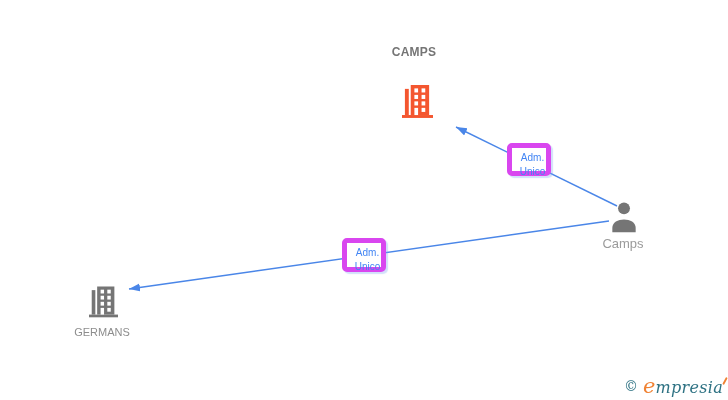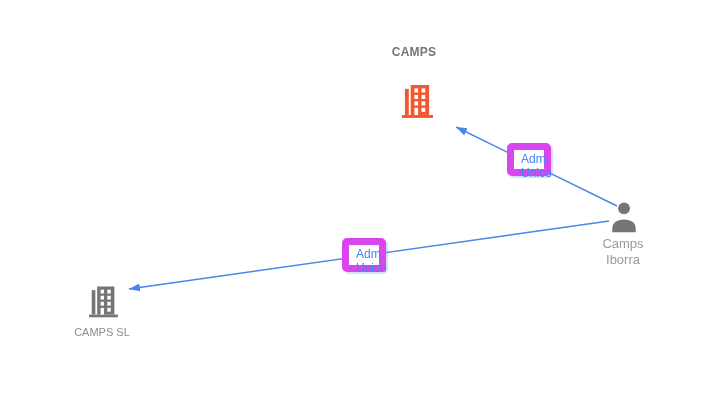--- a/index.html
+++ b/index.html
@@ -22,24 +22,24 @@
     left:582px;top:236px;width:82px;
     font-size:13px;line-height:15.5px;color:#9b9b9b;
   }
 
   .icon-building-top{position:absolute;left:402px;top:83px;width:31px;height:35px;}
   .icon-building-bottom{position:absolute;left:89px;top:283px;width:29px;height:36px;}
   .icon-person{position:absolute;left:610px;top:200px;width:28px;height:34px;}
 
   .edge-label{
     position:absolute;width:44px;height:33px;box-sizing:border-box;
-    background:#ffffff;border:7px solid #d946ef;border-radius:5px;
+    background:#ffffff;border:5px solid #d946ef;border-radius:5px;
     box-shadow:2px 2px 1px rgba(125,165,240,.35);
-    font-size:12px;line-height:13.5px;color:#4285f4;
-    padding:3px 0 0 7px;text-align:right;
+    font-size:10px;line-height:13.5px;color:#4285f4;
+    padding:3px 0 0 7px;text-align:center;
   }
   .edge-label-1{left:507px;top:143px;}
   .edge-label-2{left:342px;top:238px;height:34px;}
 
   .watermark{
     position:absolute;right:2px;bottom:2px;height:24px;
     font-family:"DejaVu Serif", serif;white-space:nowrap;
   }
   .wm-copy{font-size:14px;color:#2e7283;vertical-align:2px;margin-right:5px;}
   .wm-e{font-size:21px;font-style:italic;color:#f08233;}
@@ -96,37 +96,39 @@
       <rect x="20.2" y="5.5" width="3.8" height="4.2"></rect>
       <rect x="12.8" y="12.2" width="3.8" height="4.2"></rect>
       <rect x="20.2" y="12.2" width="3.8" height="4.2"></rect>
       <rect x="12.8" y="18.9" width="3.8" height="4.2"></rect>
       <rect x="20.2" y="18.9" width="3.8" height="4.2"></rect>
       <rect x="12.8" y="25.6" width="3.8" height="7.4"></rect>
       <rect x="20.2" y="25.6" width="3.8" height="4.2"></rect>
     </g>
   </svg>
   <div class="node-label label-bottom">
-    <div>CAMPS SL</div>
+    <div>GERMANS</div>
   </div>
 
   <svg class="icon-person" viewBox="0 0 24 28" xmlns="http://www.w3.org/2000/svg">
     <g fill="#757575">
       <circle cx="12" cy="6.6" r="5.1"></circle>
       <path d="M2,27 v-3.6 c0,-5 4.8,-7.3 10,-7.3 s10,2.3 10,7.3 V27 z"></path>
     </g>
   </svg>
   <div class="node-label label-person">
     <div>Camps</div>
-    <div>Iborra</div>
   </div>
 
   <div class="edge-label edge-label-1">
     <div>Adm.</div>
     <div>Unico</div>
   </div>
   <div class="edge-label edge-label-2">
     <div>Adm.</div>
     <div>Unico</div>
   </div>
 
+  <div class="watermark">
+    <span class="wm-copy">©</span><span class="wm-e">e</span><span class="wm-rest">mpresia</span><span class="wm-tick"></span>
+  </div>
 
 </div>
 
 </body></html>

